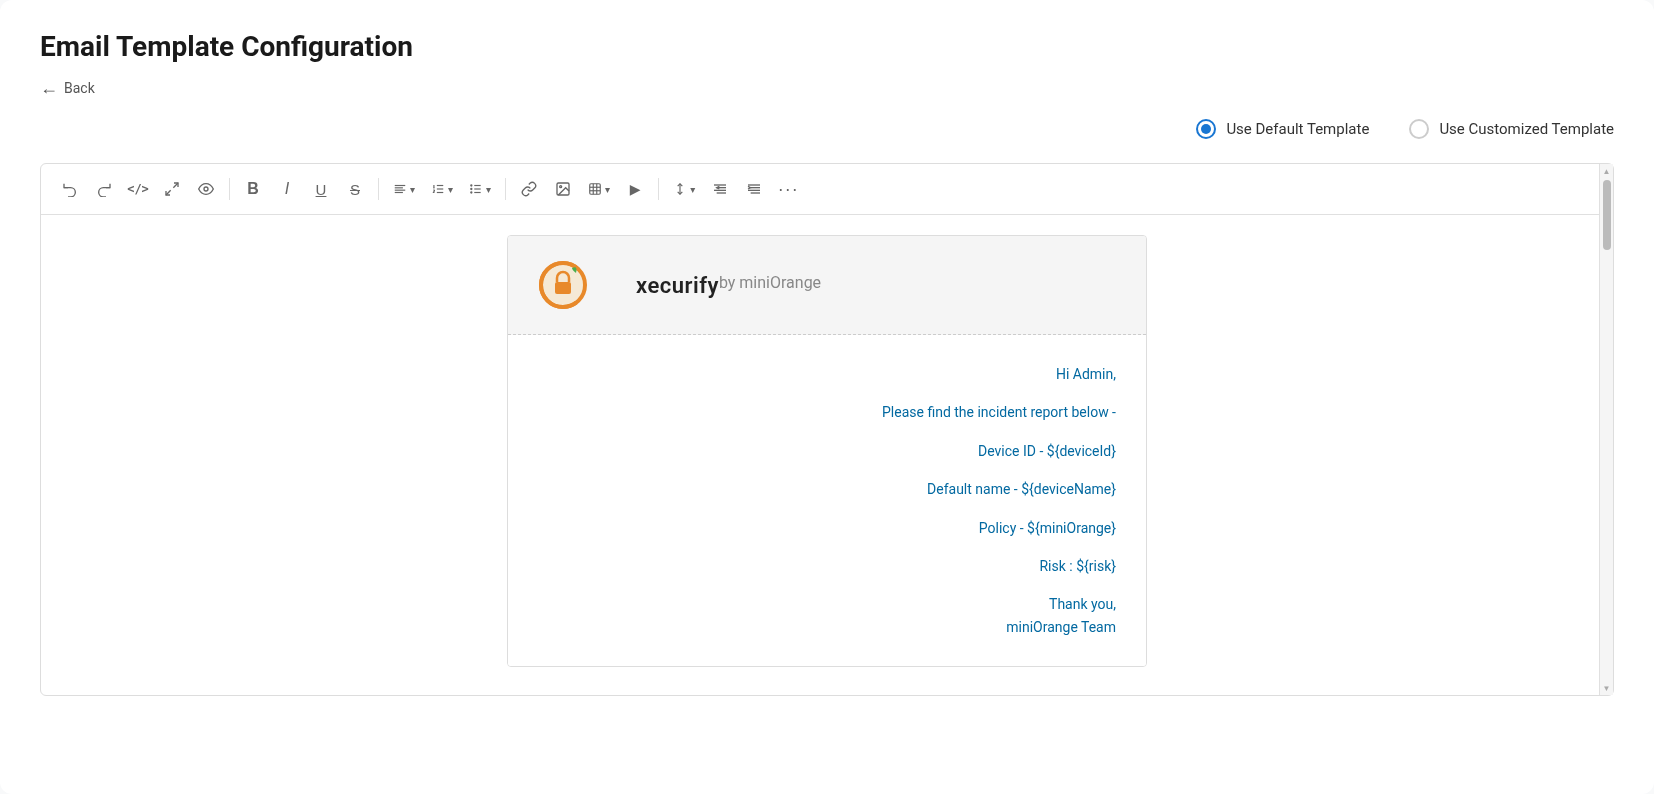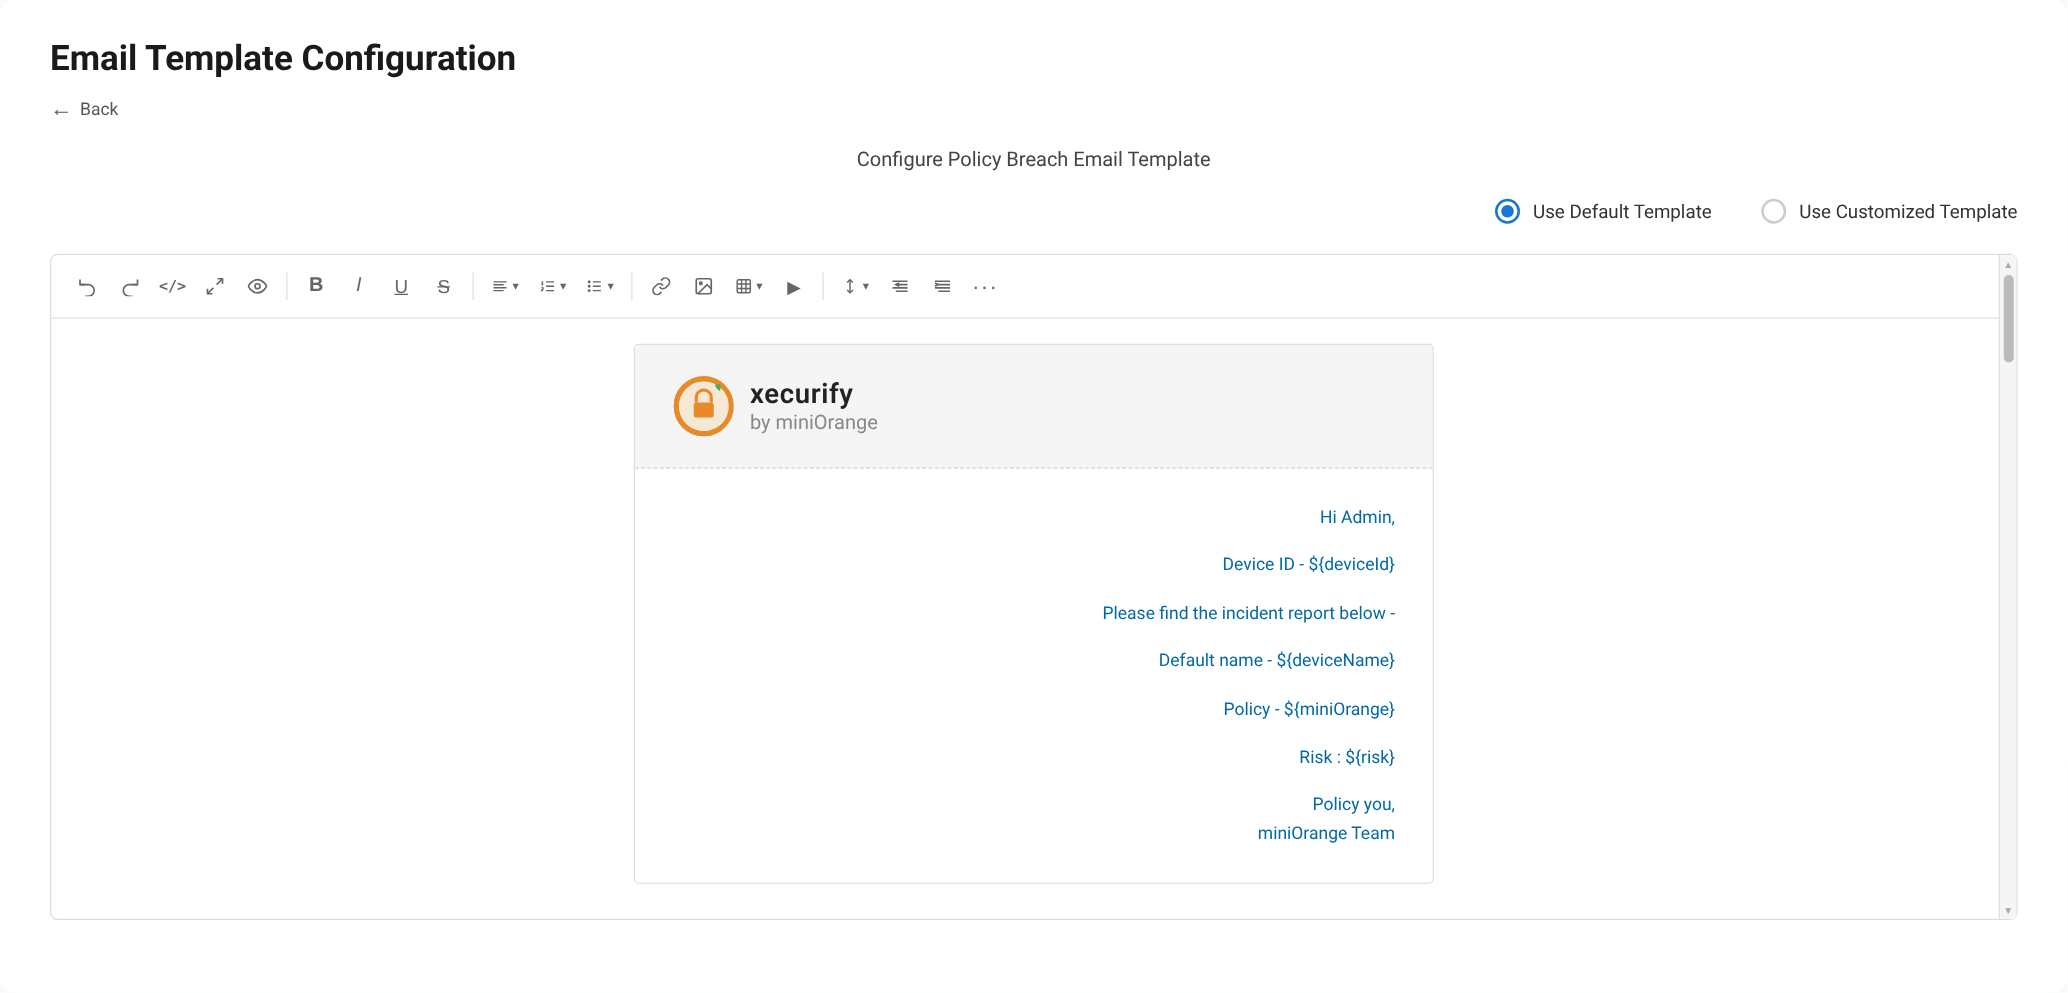--- a/index.html
+++ b/index.html
@@ -132,21 +132,22 @@
       display: flex;
       align-items: center;
       gap: 12px;
     }
     .logo-icon {
       width: 50px;
       height: 50px;
     }
     .logo-text-block {
       display: flex;
-      flex-direction: column;
+      flex-direction: row;
+      margin-left: 36px;
     }
     .logo-name {
       font-size: 22px;
       font-weight: 600;
       color: #222;
       letter-spacing: 0.5px;
     }
     .logo-tagline {
       font-size: 16px;
       color: #888;
@@ -169,21 +170,20 @@
 
 <div class="page-container">
 
   <h1 class="page-title">Email Template Configuration</h1>
 
   <a class="back-link" href="#">
     <span class="back-arrow">←</span>
     <span>Back</span>
   </a>
 
-  <p class="section-title">Configure Policy Breach Email Template</p>
 
   <div class="template-options">
     <label class="radio-option">
       <div class="radio-circle selected"></div>
       <span>Use Default Template</span>
     </label>
     <label class="radio-option">
       <div class="radio-circle"></div>
       <span>Use Customized Template</span>
     </label>
@@ -325,27 +325,27 @@
 
             <path d="M34 8 Q40 5 38 13 Q34 10 34 8Z" fill="#4caf50"></path>
           </svg>
           <div class="logo-text-block">
             <span class="logo-name">xecurify</span>
             <span class="logo-tagline">by miniOrange</span>
           </div>
         </div>
         <div class="email-body">
           <p>Hi Admin,</p>
+          <p>Please find the incident report below -</p>
           <p>Device ID - ${deviceId}</p>
-          <p>Please find the incident report below -</p>
           <p>Default name - ${deviceName}</p>
           <p>Policy - ${miniOrange}</p>
           <p>Risk : ${risk}</p>
           <p>
-            <span>Policy you,</span><br>
+            <span>Thank you,</span><br>
             <span>miniOrange Team</span>
           </p>
         </div>
       </div>
     </div>
 
     <div style="position:absolute; right:0; top:0; bottom:0; width:14px; background:#f5f5f5; border-left:1px solid #e0e0e0; display:flex; flex-direction:column; align-items:center;">
       <div style="width:14px; height:14px; display:flex; align-items:center; justify-content:center; color:#aaa; font-size:8px; cursor:pointer;">▲</div>
       <div style="flex:1; width:100%; position:relative; margin: 2px 0;">
         <div style="width:8px; height:70px; background:#bbb; border-radius:4px; margin:0 auto;"></div>

